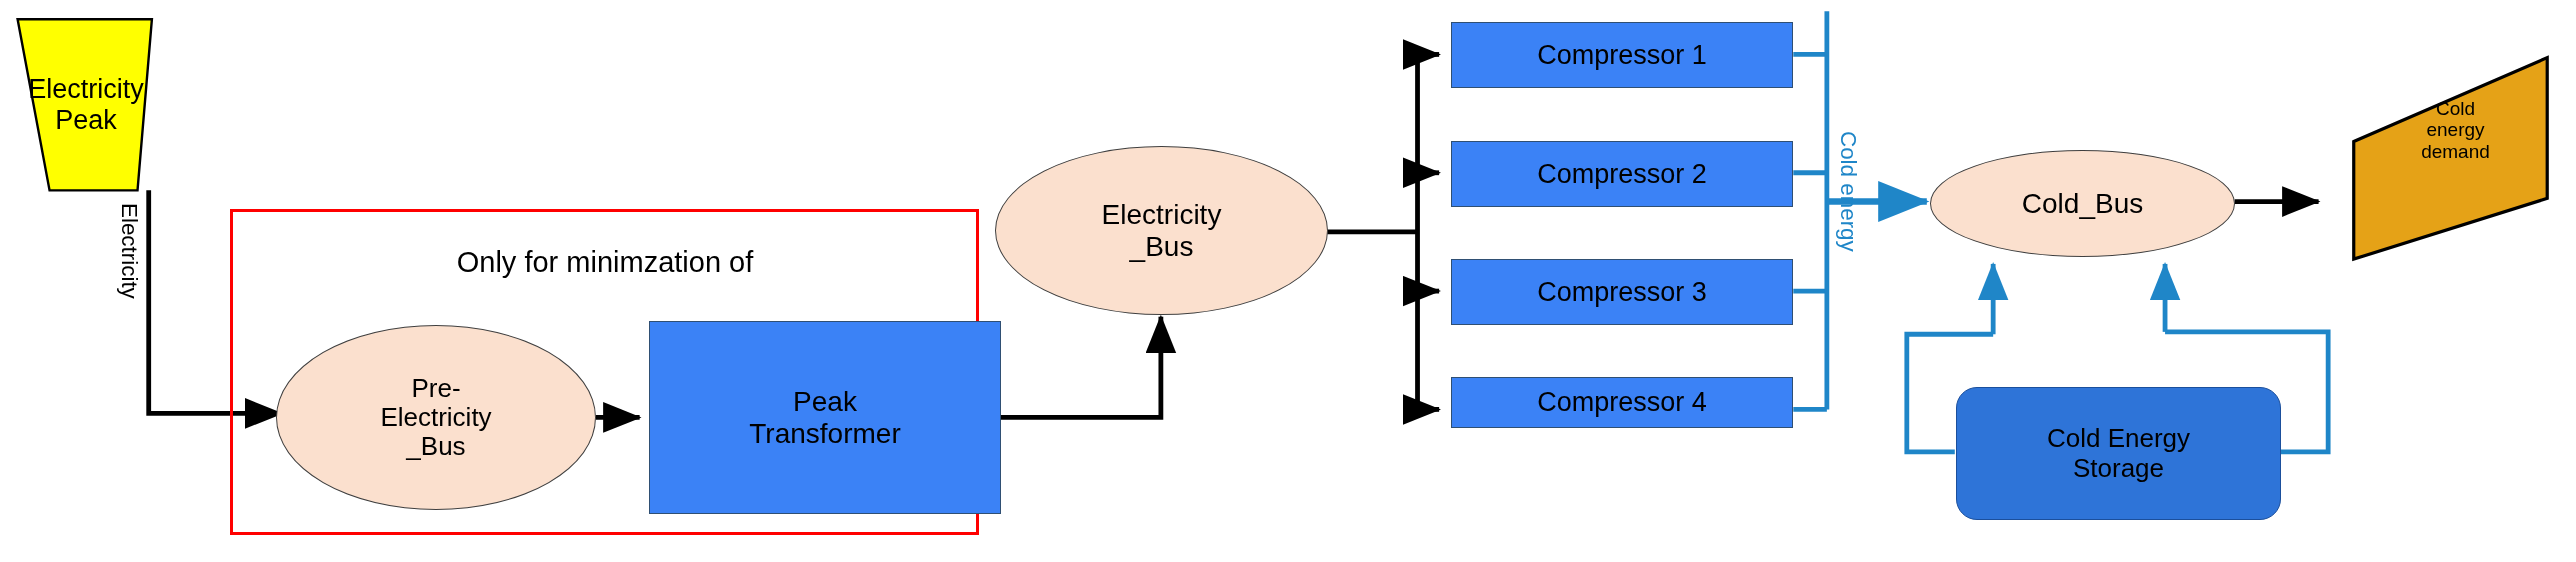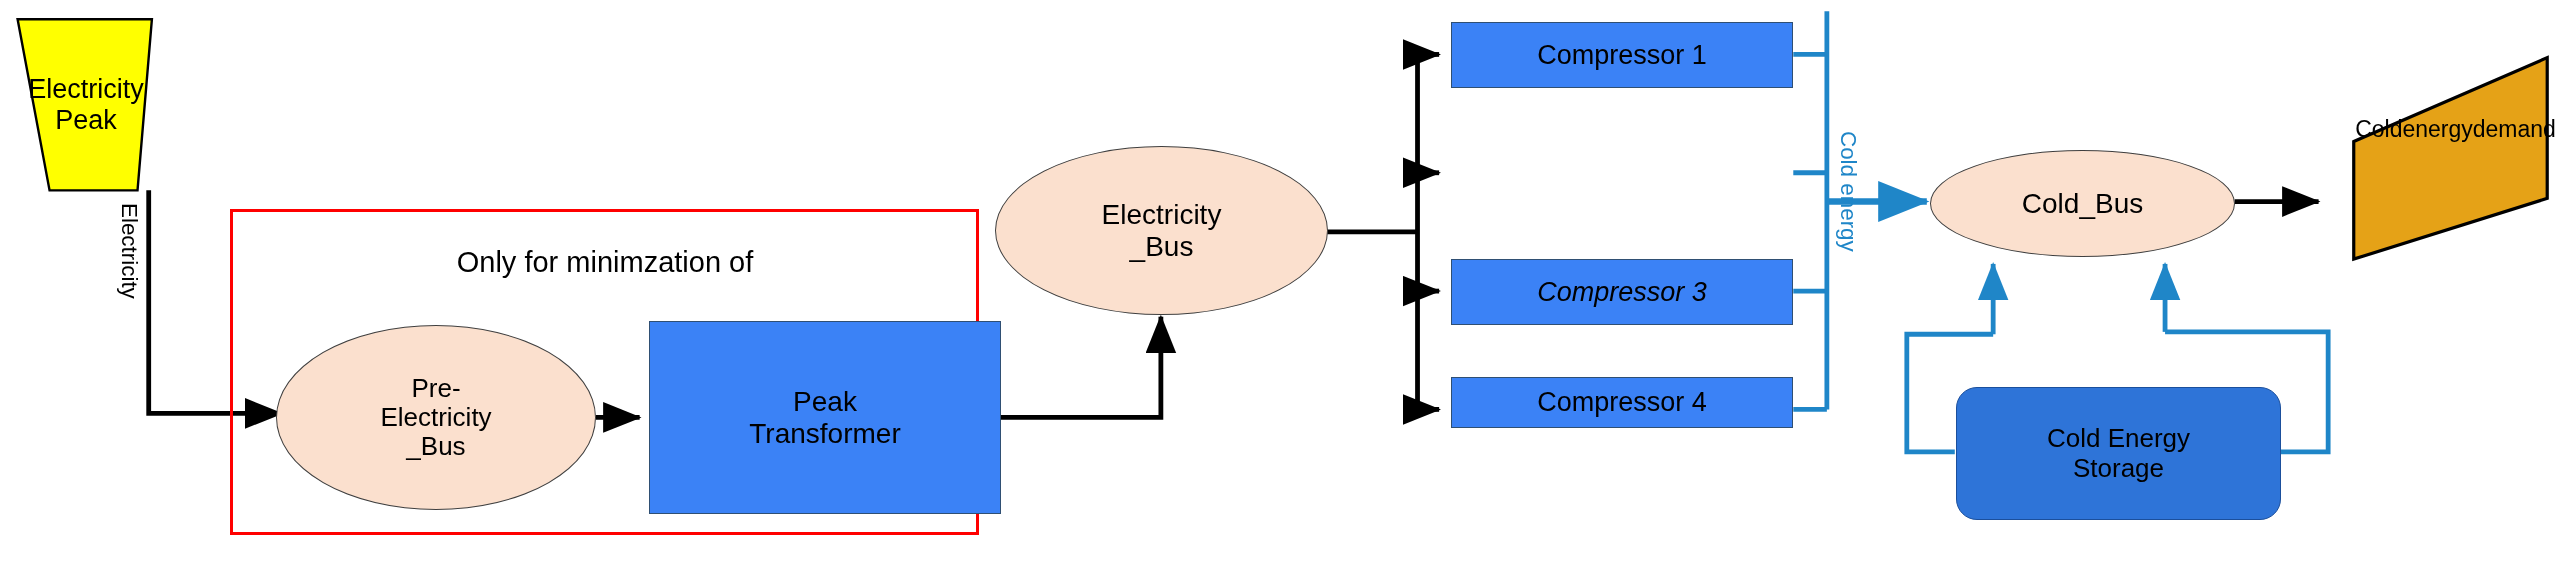--- a/index.html
+++ b/index.html
@@ -111,40 +111,43 @@
   </div>
 
   <div class="node ellipse" style="left:995px;top:146px;width:333px;height:169px;flex-direction:column;font-size:28px;">
     <span>Electricity</span>
     <span>_Bus</span>
   </div>
 
   <div class="node bluebox" style="left:1451px;top:22.4px;width:342px;height:66px;font-size:27px;">
     <span>Compressor 1</span>
   </div>
-  <div class="node bluebox" style="left:1451px;top:259px;width:342px;height:66px;font-size:27px;font-style:italic;">
+  <div class="node bluebox" style="left:1451px;top:141px;width:342px;height:66px;font-size:27px;">
+    <span>Compressor 2</span>
+  </div>
+  <div class="node bluebox" style="left:1451px;top:259px;width:342px;height:66px;font-size:27px;">
     <span>Compressor 3</span>
   </div>
   <div class="node bluebox" style="left:1451px;top:377px;width:342px;height:51px;font-size:27px;">
     <span>Compressor 4</span>
   </div>
 
   <div class="lbl-rot" style="left:1861px;top:131px;transform:rotate(90deg);font-size:22.4px;color:#1F86C8;">
     <span>Cold energy</span>
   </div>
 
   <div class="node ellipse" style="left:1930px;top:150px;width:305px;height:107px;font-size:28px;">
     <span>Cold_Bus</span>
   </div>
 
   <div class="node roundbox" style="left:1956px;top:387px;width:325px;height:133px;flex-direction:column;font-size:26px;">
     <span>Cold Energy</span>
     <span>Storage</span>
   </div>
 
-  <div class="node plain" style="left:2365px;top:68px;width:181px;height:124px;flex-direction:row;font-size:23px;">
+  <div class="node plain" style="left:2365px;top:68px;width:181px;height:124px;flex-direction:column;font-size:19px;">
     <span>Cold</span>
     <span>energy</span>
     <span>demand</span>
   </div>
 
 </div>
 
 
 </body></html>

